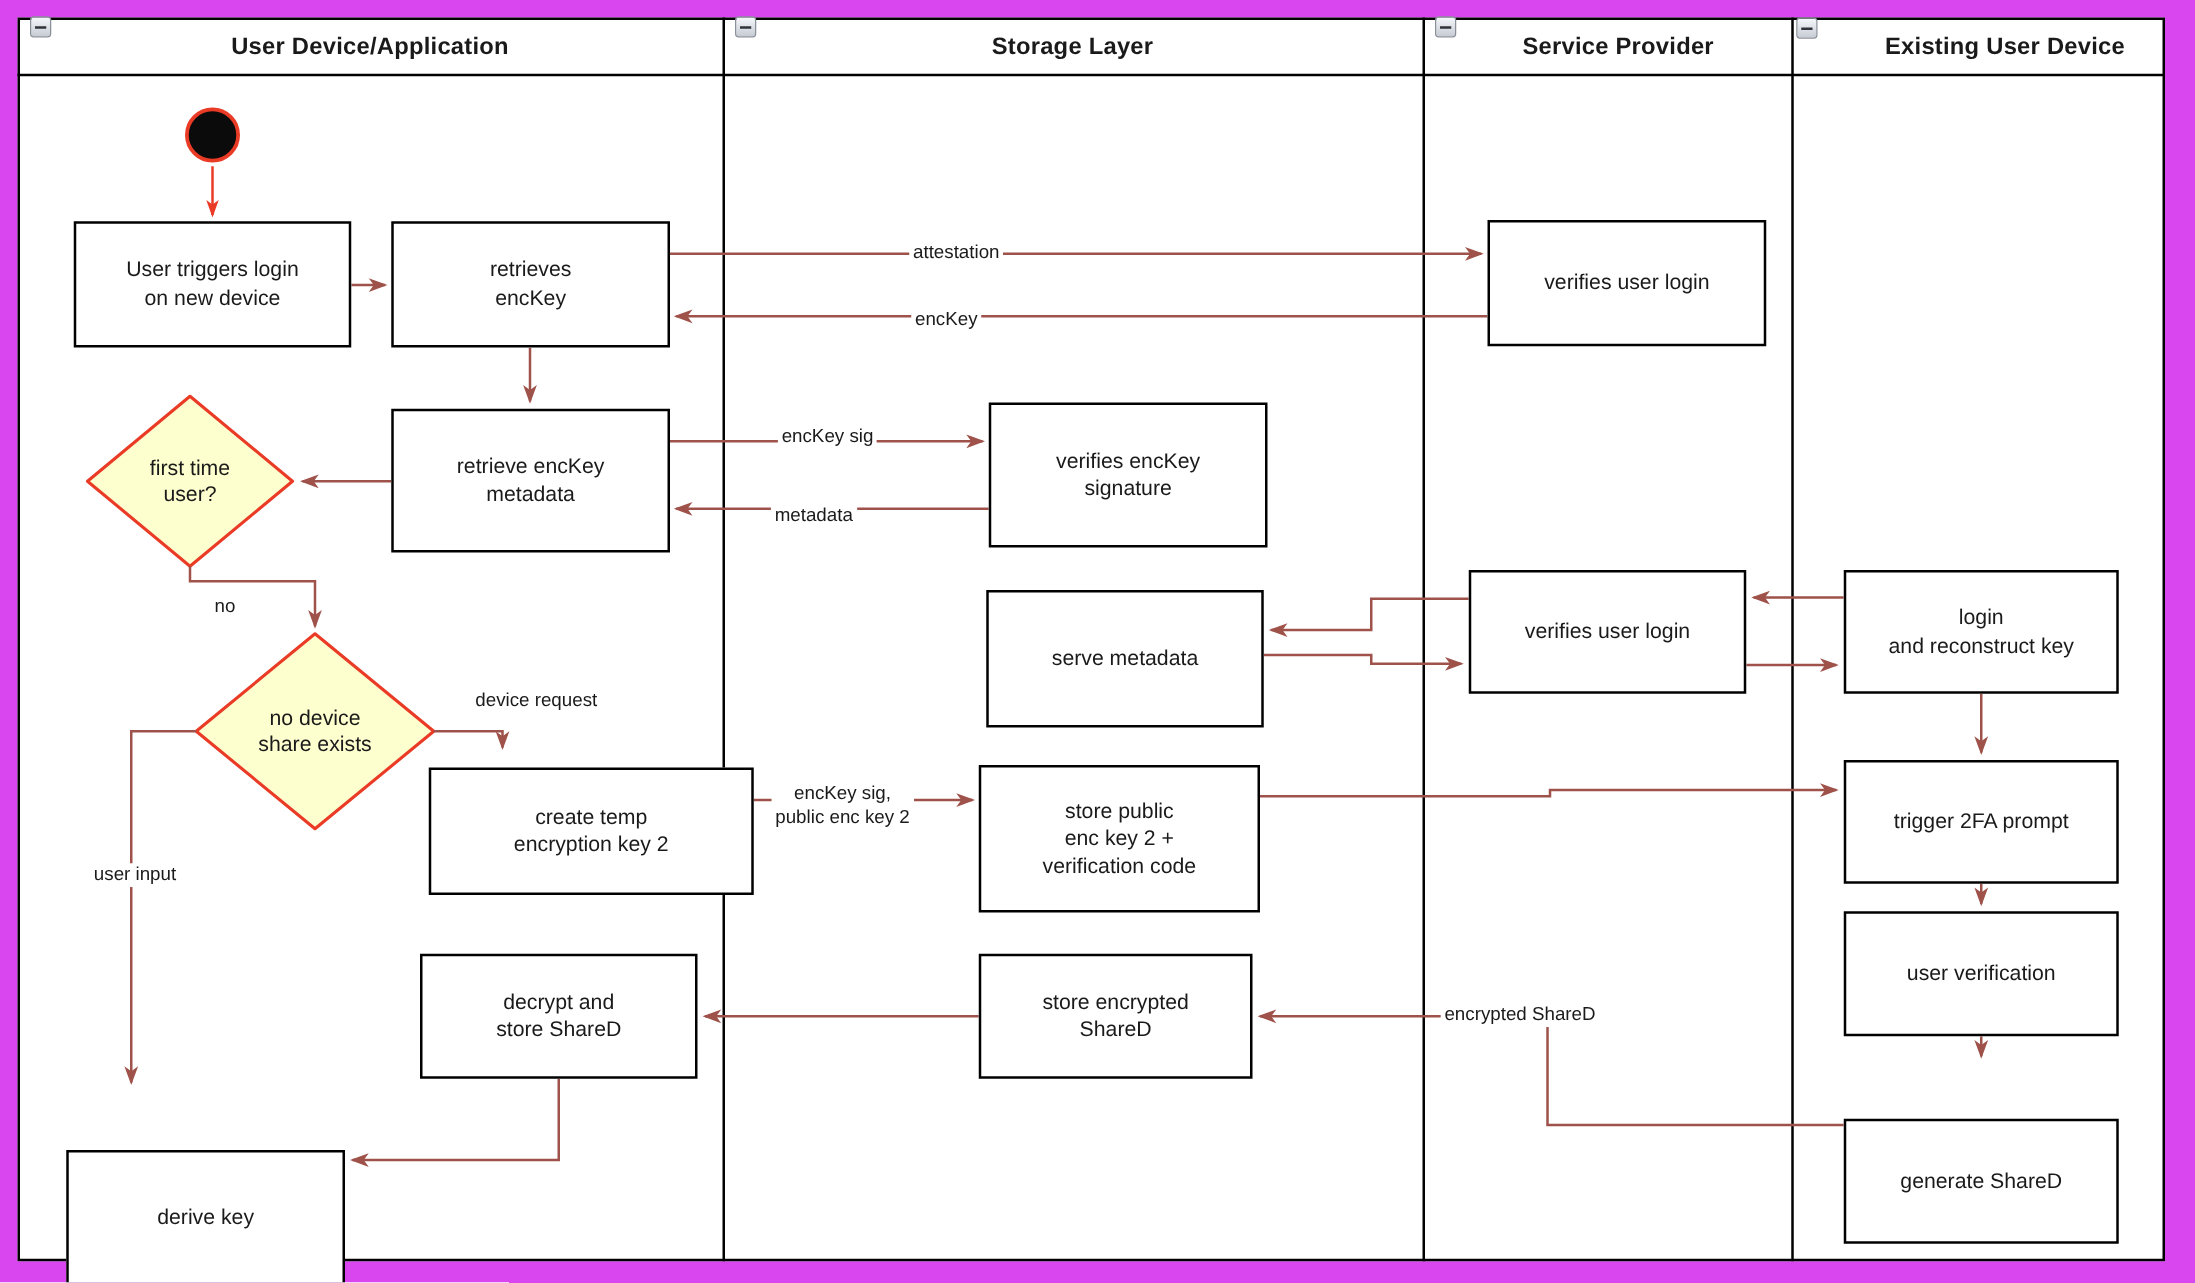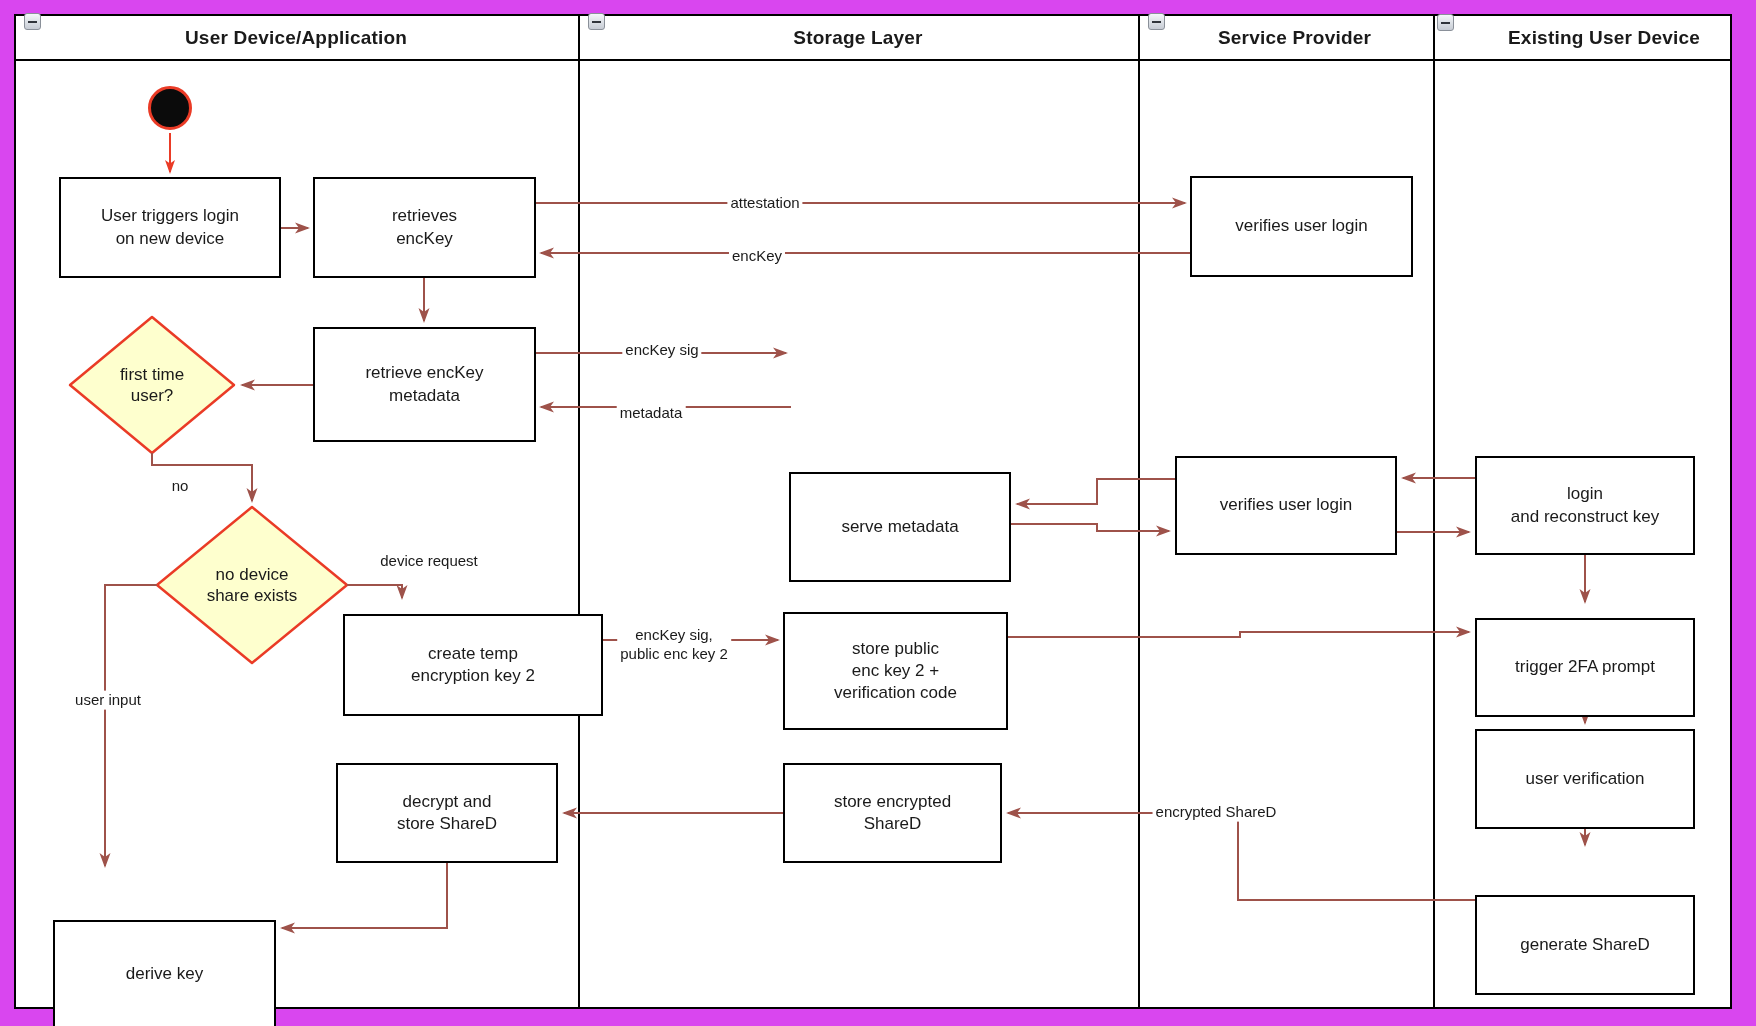--- a/index.html
+++ b/index.html
@@ -131,33 +131,35 @@
 encryption key 2</div>
   <div class="node" style="left:336px;top:763px;width:222px;height:100px;">decrypt and
 store ShareD</div>
   <div class="node" style="left:53px;top:872px;width:223px;height:108px;margin-top:48px;">derive key</div>
 
   <div class="diamond-label" style="left:82px;top:345px;width:140px;height:80px;">first time
 user?</div>
   <div class="diamond-label" style="left:172px;top:545px;width:160px;height:80px;">no device
 share exists</div>
 
+  <div class="node" style="left:791px;top:322px;width:223px;height:116px;">verifies encKey
+signature</div>
   <div class="node" style="left:789px;top:472px;width:222px;height:110px;">serve metadata</div>
   <div class="node" style="left:783px;top:612px;width:225px;height:118px;">store public
 enc key 2 +
 verification code</div>
   <div class="node" style="left:783px;top:763px;width:219px;height:100px;">store encrypted
 ShareD</div>
 
   <div class="node" style="left:1190px;top:176px;width:223px;height:101px;">verifies user login</div>
   <div class="node" style="left:1175px;top:456px;width:222px;height:99px;">verifies user login</div>
 
   <div class="node" style="left:1475px;top:456px;width:220px;height:99px;">login
 and reconstruct key</div>
-  <div class="node" style="left:1475px;top:608px;width:220px;height:99px;margin-top:10px;">trigger 2FA prompt</div>
+  <div class="node" style="left:1475px;top:608px;width:220px;height:99px;">trigger 2FA prompt</div>
   <div class="node" style="left:1475px;top:729px;width:220px;height:100px;">user verification</div>
   <div class="node" style="left:1475px;top:851px;width:220px;height:100px;margin-top:44px;">generate ShareD</div>
 
   <div class="edge-label" style="left:765px;top:203px;">attestation</div>
   <div class="edge-label" style="left:757px;top:256px;">encKey</div>
   <div class="edge-label" style="left:662px;top:350px;">encKey sig</div>
   <div class="edge-label" style="left:651px;top:413px;">metadata</div>
   <div class="edge-label" style="left:180px;top:486px;text-align:right;">no</div>
   <div class="edge-label" style="left:429px;top:561px;">device request</div>
   <div class="edge-label" style="left:674px;top:645px;">encKey sig,

